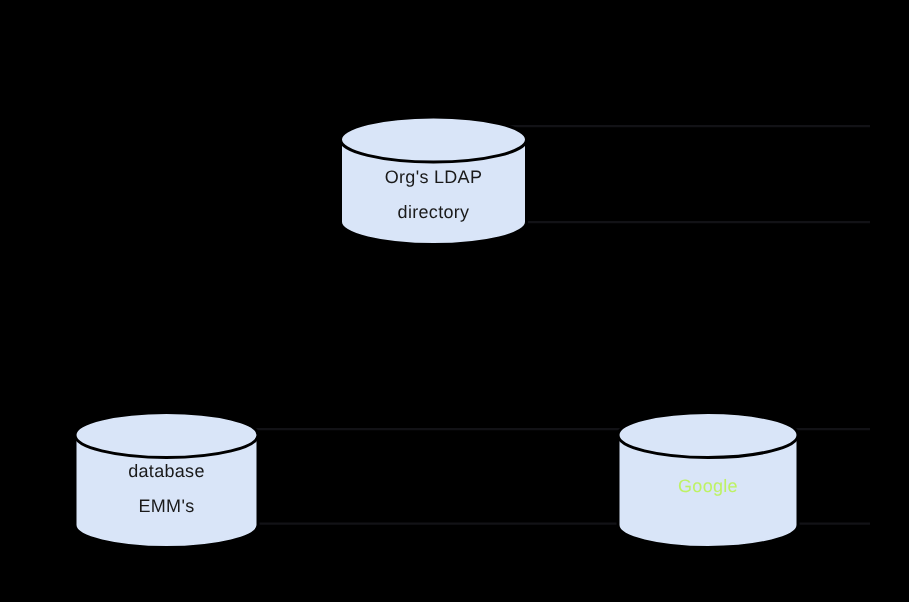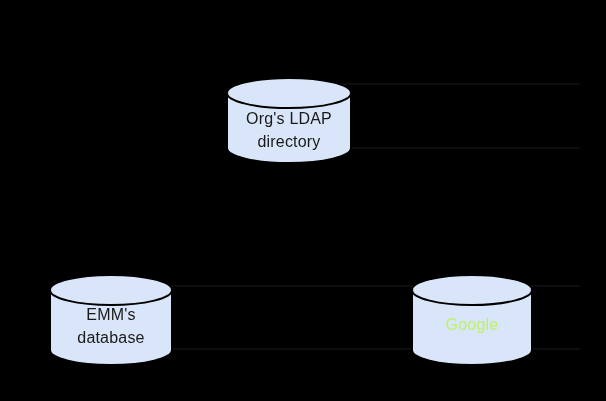--- a/index.html
+++ b/index.html
@@ -7,21 +7,21 @@
     position: relative;
     width: 606px;
     height: 401px;
     overflow: hidden;
     font-family: "Liberation Sans", "DejaVu Sans", sans-serif;
   }
   #stage svg { position: absolute; left: 0; top: 0; }
   .node-label {
     position: absolute;
     text-align: center;
-    font-size: 16px;
+    font-size: 12px;
     line-height: 23px;
     font-weight: 400;
     letter-spacing: 0.2px;
     pointer-events: none;
   }
   .node-label div:empty { display: none; }
 </style>
 </head>
 <body style="background: rgb(0, 0, 0);">
 
@@ -57,22 +57,22 @@
       <ellipse cx="472" cy="290" rx="60" ry="15" fill="none" stroke="#000000"></ellipse>
     </g>
   </svg>
 
   <div class="node-label" style="left: 227px; top: 107px; width: 124px; color: rgb(26, 26, 26);">
     <div>Org's LDAP</div>
     <div>directory</div>
   </div>
 
   <div class="node-label" style="left: 50px; top: 303px; width: 122px; color: rgb(26, 26, 26);">
+    <div>database</div>
     <div>EMM's</div>
-    <div>database</div>
   </div>
 
   <div class="node-label" style="left: 412px; top: 313px; width: 120px; color: #bef264;">
     <div>Google</div>
 
   </div>
 
 </div>
 
 </body></html>

